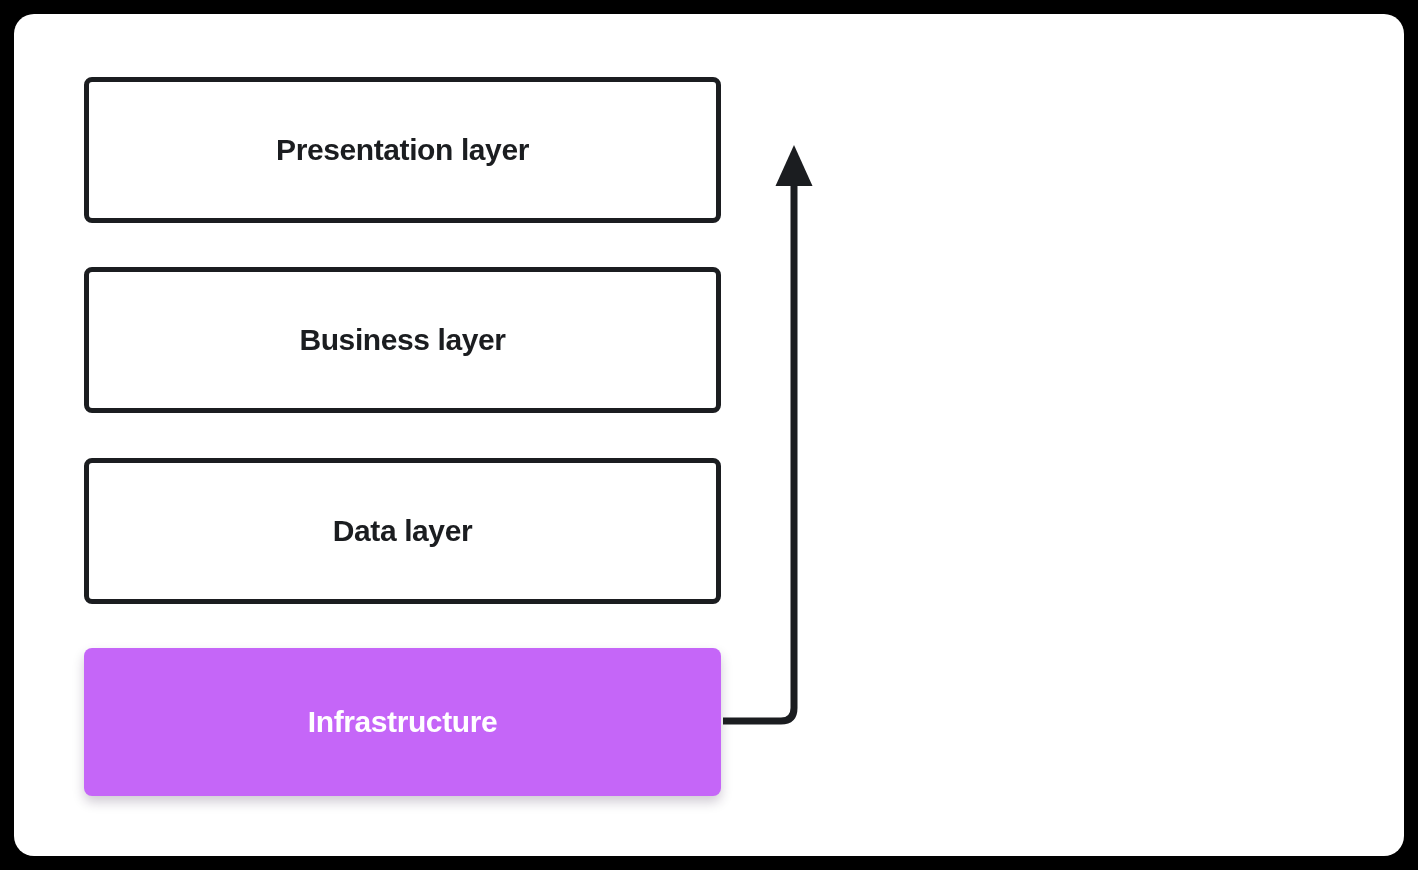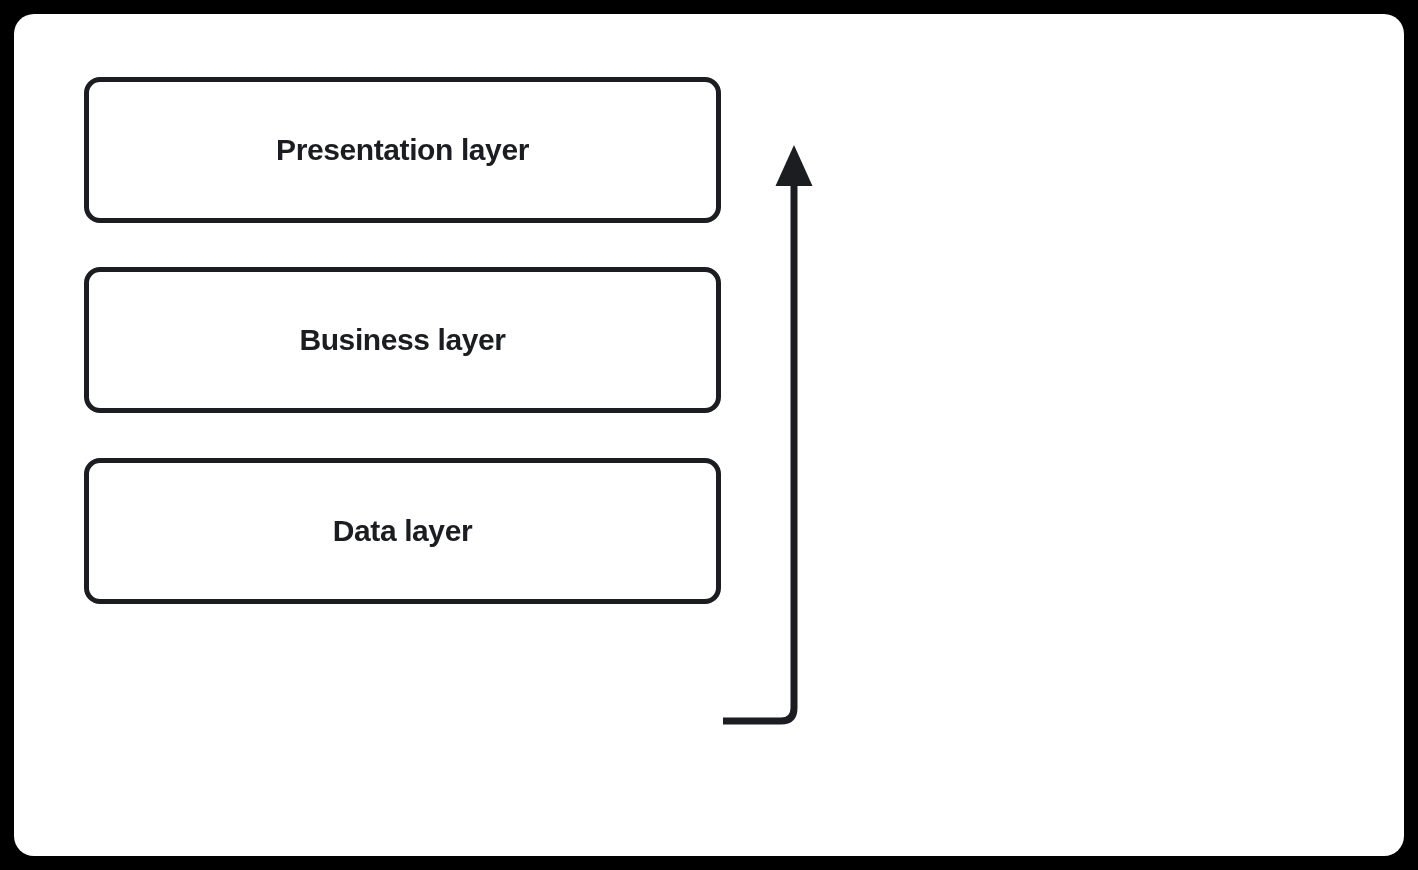--- a/index.html
+++ b/index.html
@@ -27,21 +27,21 @@
     background: var(--card);
     border-radius: 20px;
   }
   .layer-box {
     position: absolute;
     left: 84px;
     width: 637px;
     height: 146px;
     background: var(--card);
     border: 5px solid var(--stroke);
-    border-radius: 16px;
+    border-radius: 8px;
     display: flex;
     align-items: center;
     justify-content: center;
   }
   .layer-box.accent {
     background: var(--accent);
     border: none;
     box-shadow: 0 6px 12px rgba(40, 20, 60, 0.22);
   }
   .box-1 { top: 77px; }
@@ -86,19 +86,22 @@
   </div>
 
   <div class="layer-box box-3">
     <span class="layer-label">Data layer</span>
   </div>
 
   <div class="layer-box box-2">
     <span class="layer-label">Business layer</span>
   </div>
 
+  <div class="layer-box accent box-4">
+    <span class="layer-label">Infrastructure</span>
+  </div>
 
   <svg class="arrow" viewBox="0 0 1418 870" xmlns="http://www.w3.org/2000/svg" aria-hidden="true">
     <path d="M 723 721 L 781 721 Q 794 721 794 708 L 794 183" fill="none" stroke="currentColor" stroke-width="7"></path>
     <polygon points="794,145 775.5,186 812.5,186" fill="currentColor"></polygon>
   </svg>
 
 </div>
 
 </body></html>

